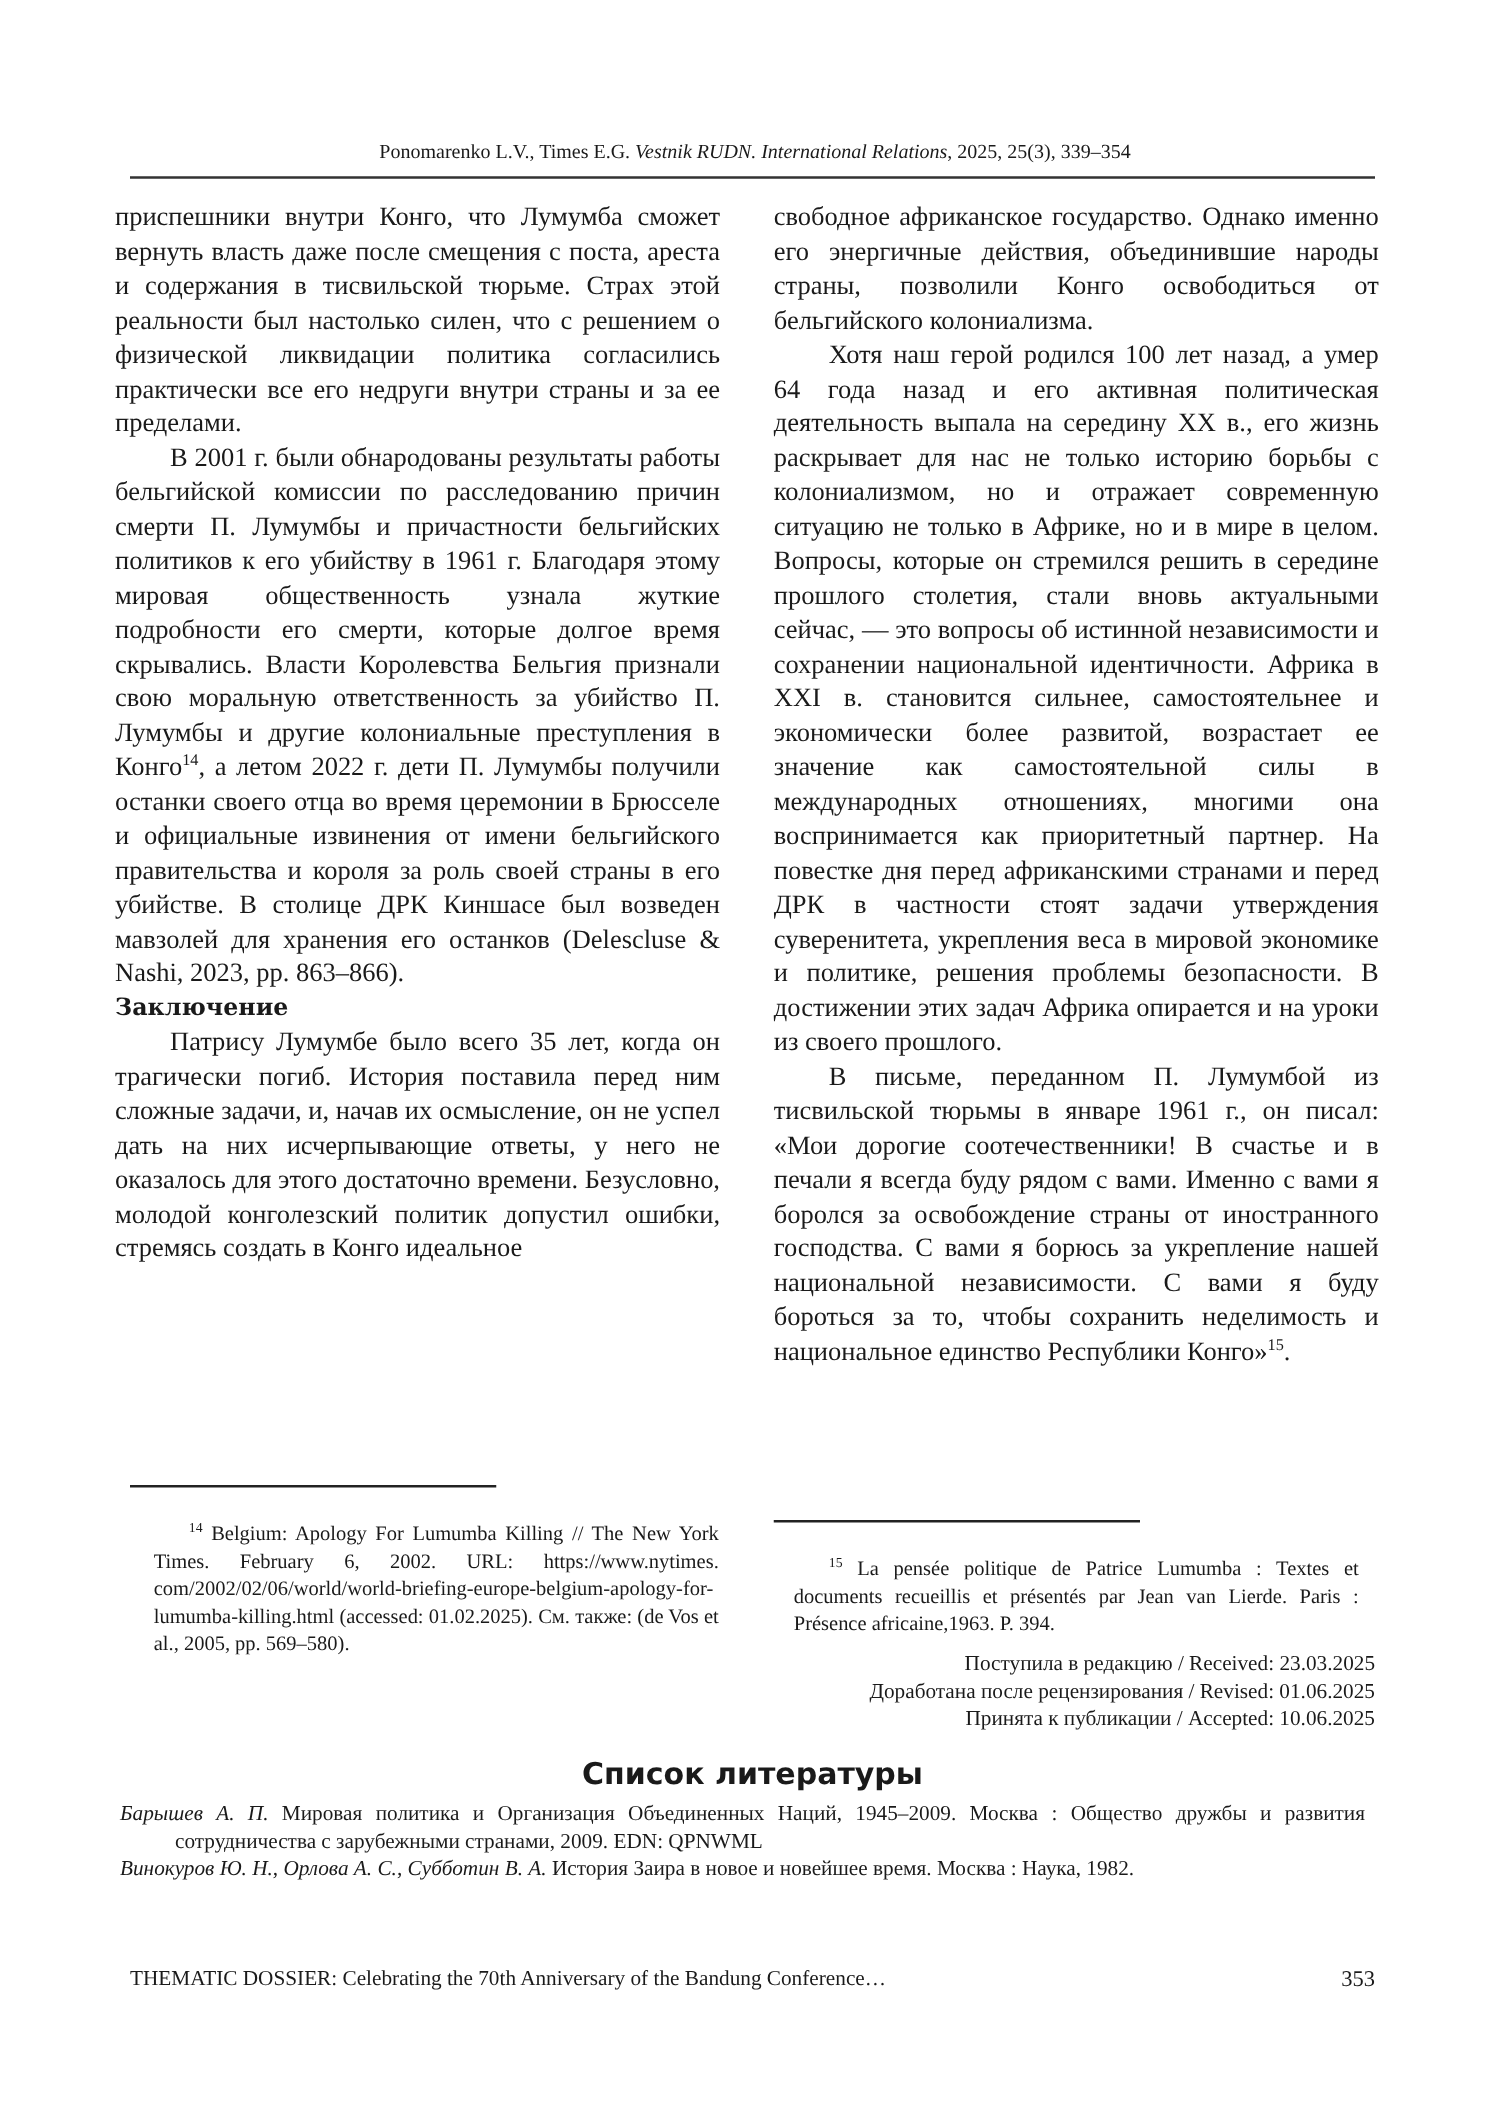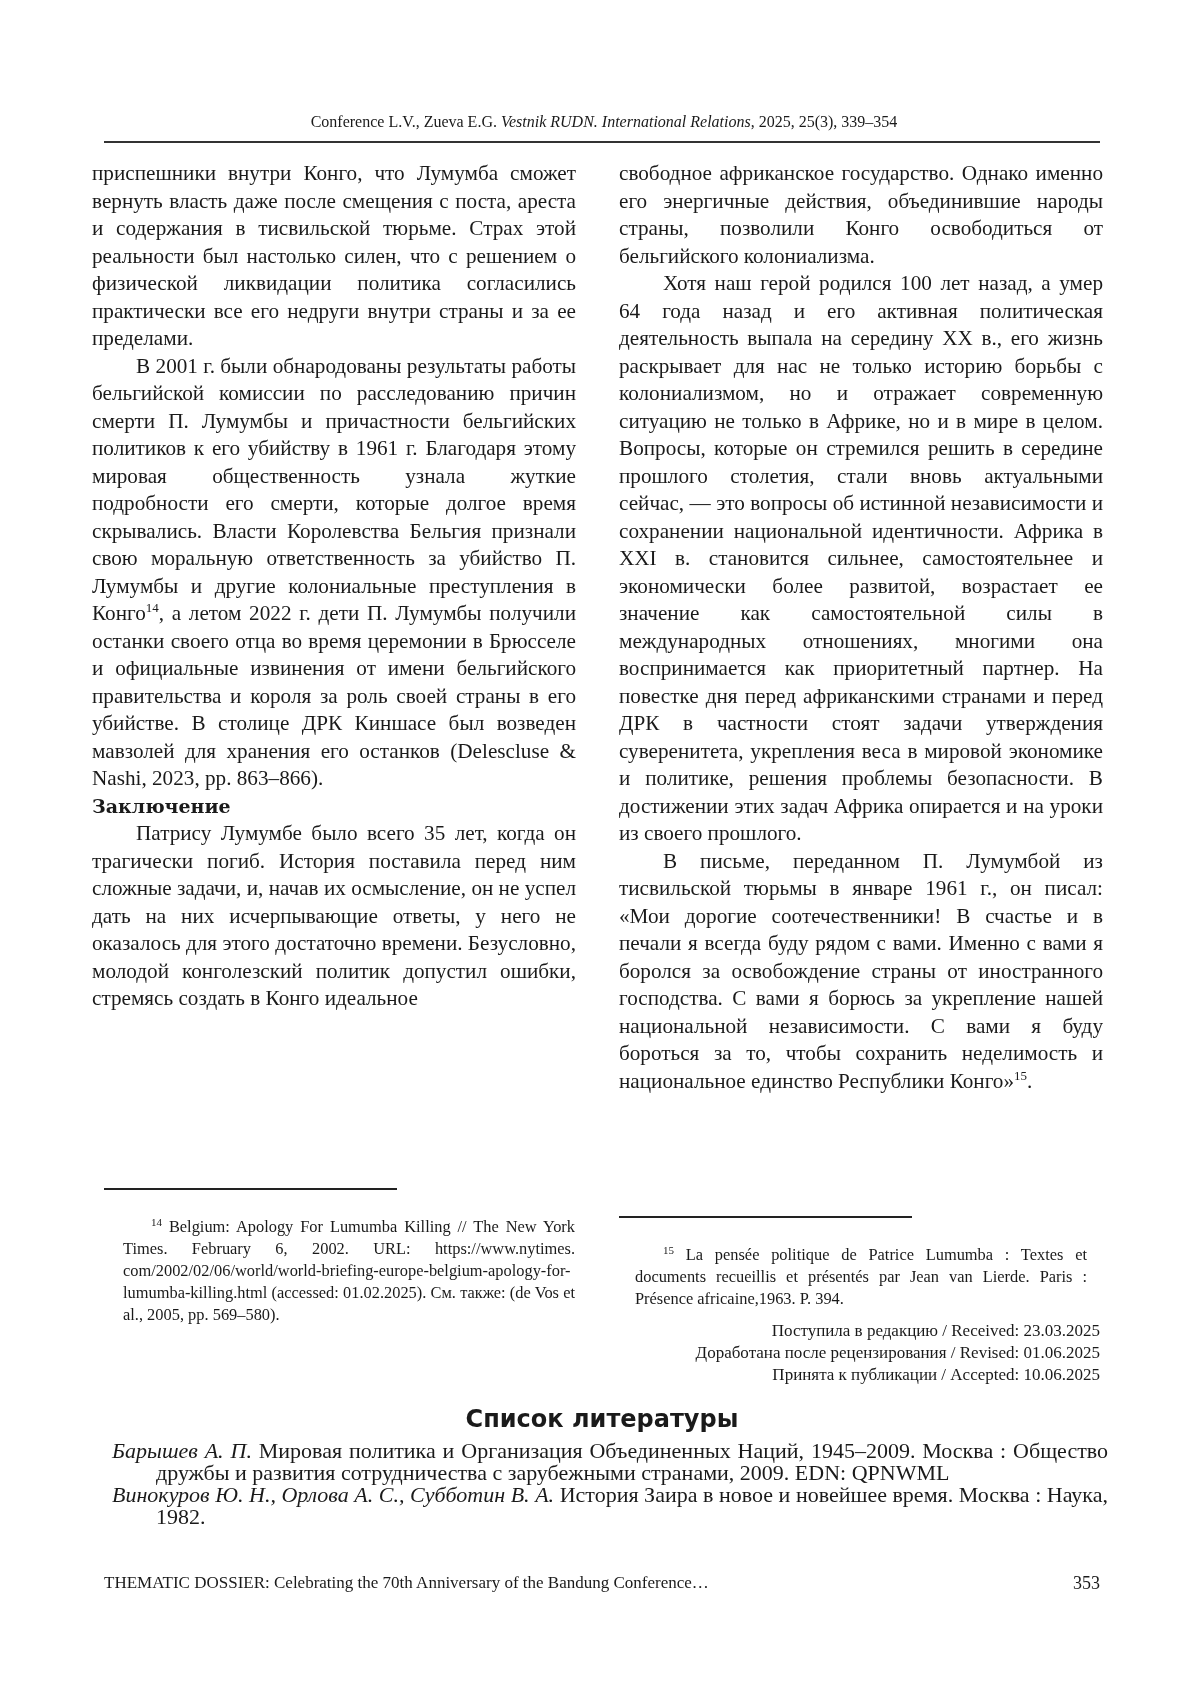--- a/index.html
+++ b/index.html
@@ -18,31 +18,31 @@
   .section-head { font-family: "DejaVu Serif", serif; font-weight: bold; text-align: left;
                   font-size: 19px; margin: 18px 0 6px 0; text-indent: 0; }
   .fn-rule { position: absolute; height: 2px; background: #222; width: 293px; }
   .footnote { position: absolute; width: 484px; font-size: 16.4px; line-height: 22px; text-align: justify; }
   .footnote p { margin: 16px; text-indent: 28px; }
   .footnote sup { font-size: 11px; vertical-align: super; line-height: 0; }
   .dates { position: absolute; right: 100px; top: 1320px; text-align: right; font-size: 17px; line-height: 22px; margin-left: 28px; }
   .dates div { white-space: nowrap; }
   .refs-title { position: absolute; left: 104px; width: 996px; top: 1405px; text-align: center;
                 font-family: "DejaVu Sans", sans-serif; font-weight: bold; font-size: 24px; }
-  .refs { position: absolute; left: 112px; width: 996px; top: 1440px; font-size: 22px; line-height: 22px; }
+  .refs { position: absolute; left: 96px; width: 996px; top: 1440px; font-size: 17px; line-height: 22px; }
   .refs .ref { padding-left: 44px; text-indent: -44px; text-align: justify; margin: 0; }
   .refs .ref i { font-style: italic; }
   .footer { position: absolute; left: 104px; width: 996px; top: 1572px; font-size: 17px; line-height: 22px; }
   .footer .page-num { position: absolute; right: 0; top: 0; font-size: 18px; text-align: right; }
 </style>
 </head>
 <body>
 
 <div class="running-head">
-  <span>Conference L.V., Zueva E.G.</span>
+  <span>Ponomarenko L.V., Times E.G.</span>
   <i>Vestnik RUDN. International Relations</i><span>, 2025, 25(3), 339–354</span>
 </div>
 <div class="head-rule"></div>
 
 <div class="col left">
   <p>приспешники внутри Конго, что Лумумба сможет вернуть власть даже после смещения с поста, ареста и содержания в тисвильской тюрьме. Страх этой реальности был настоль­ко силен, что с решением о физической ликвидации политика согласились практиче­ски все его недруги внутри страны и за ее пределами.</p>
   <p class="indent"><span>В 2001 г. были обнародованы результаты работы бельгийской комиссии по расследова­нию причин смерти П. Лумумбы и причаст­ности бельгийских политиков к его убийству в 1961 г. Благодаря этому мировая обще­ственность узнала жуткие подробности его смерти, которые долгое время скрывались. Власти Королевства Бельгия признали свою моральную ответственность за убийство П. Лумумбы и другие колониальные преступ­ления в Конго</span><sup>14</sup><span>, а летом 2022 г. дети П. Лумумбы получили останки своего отца во время церемонии в Брюсселе и официальные извинения от имени бельгийского правитель­ства и короля за роль своей страны в его убийстве. В столице ДРК Киншасе был воз­веден мавзолей для хранения его останков (Delescluse &amp; Nashi, 2023, pp. 863–866).</span></p>
   <p class="section-head">Заключение</p>
   <p class="indent">Патрису Лумумбе было всего 35 лет, ко­гда он трагически погиб. История поставила перед ним сложные задачи, и, начав их осмысление, он не успел дать на них исчер­пывающие ответы, у него не оказалось для этого достаточно времени. Безусловно, моло­дой конголезский политик допустил ошибки, стремясь создать в Конго идеальное</p>
 </div>

